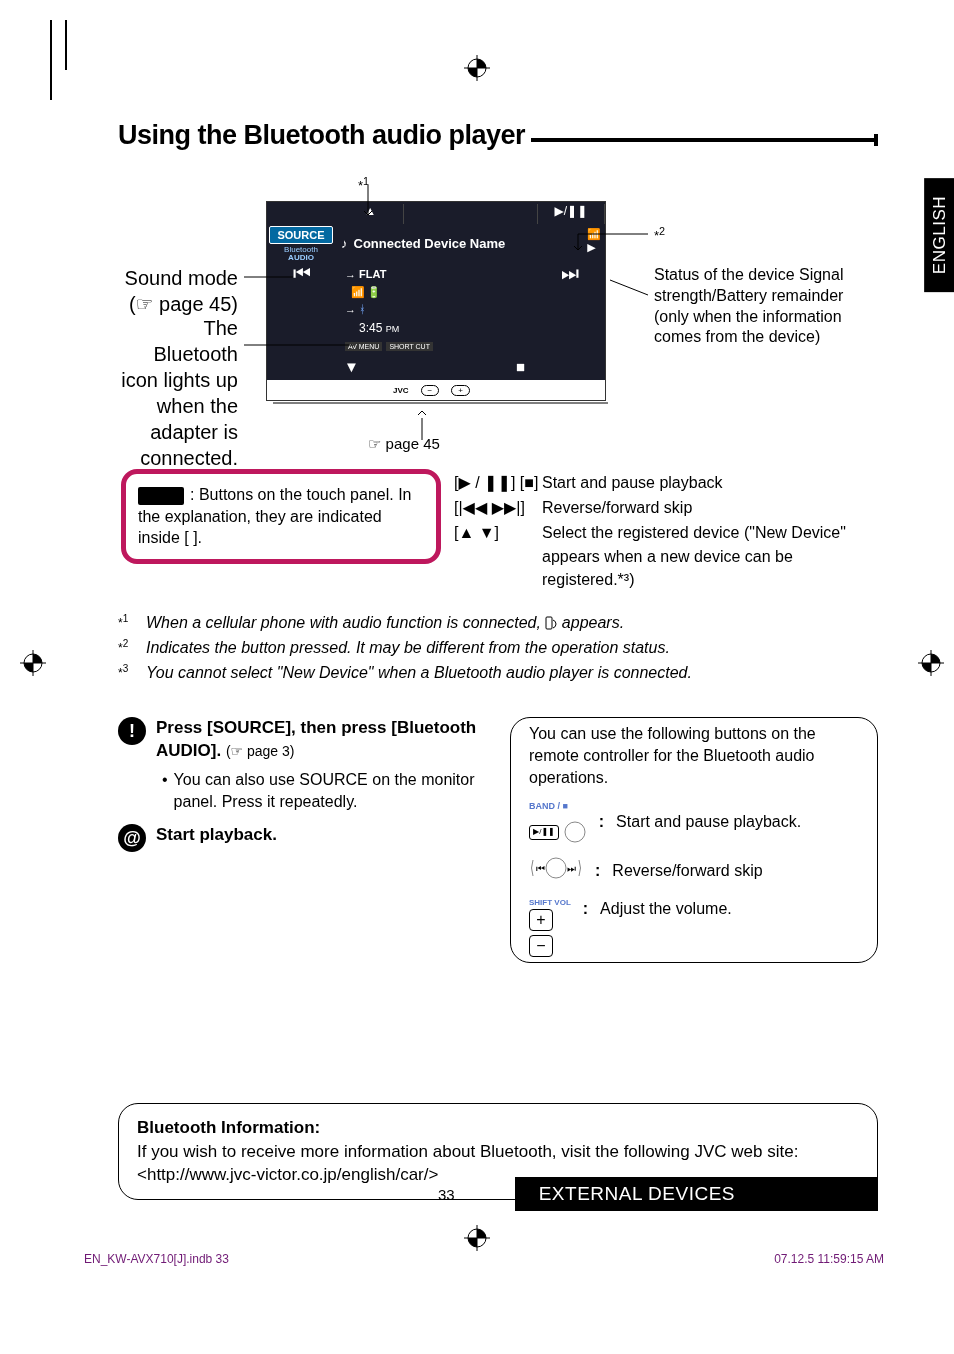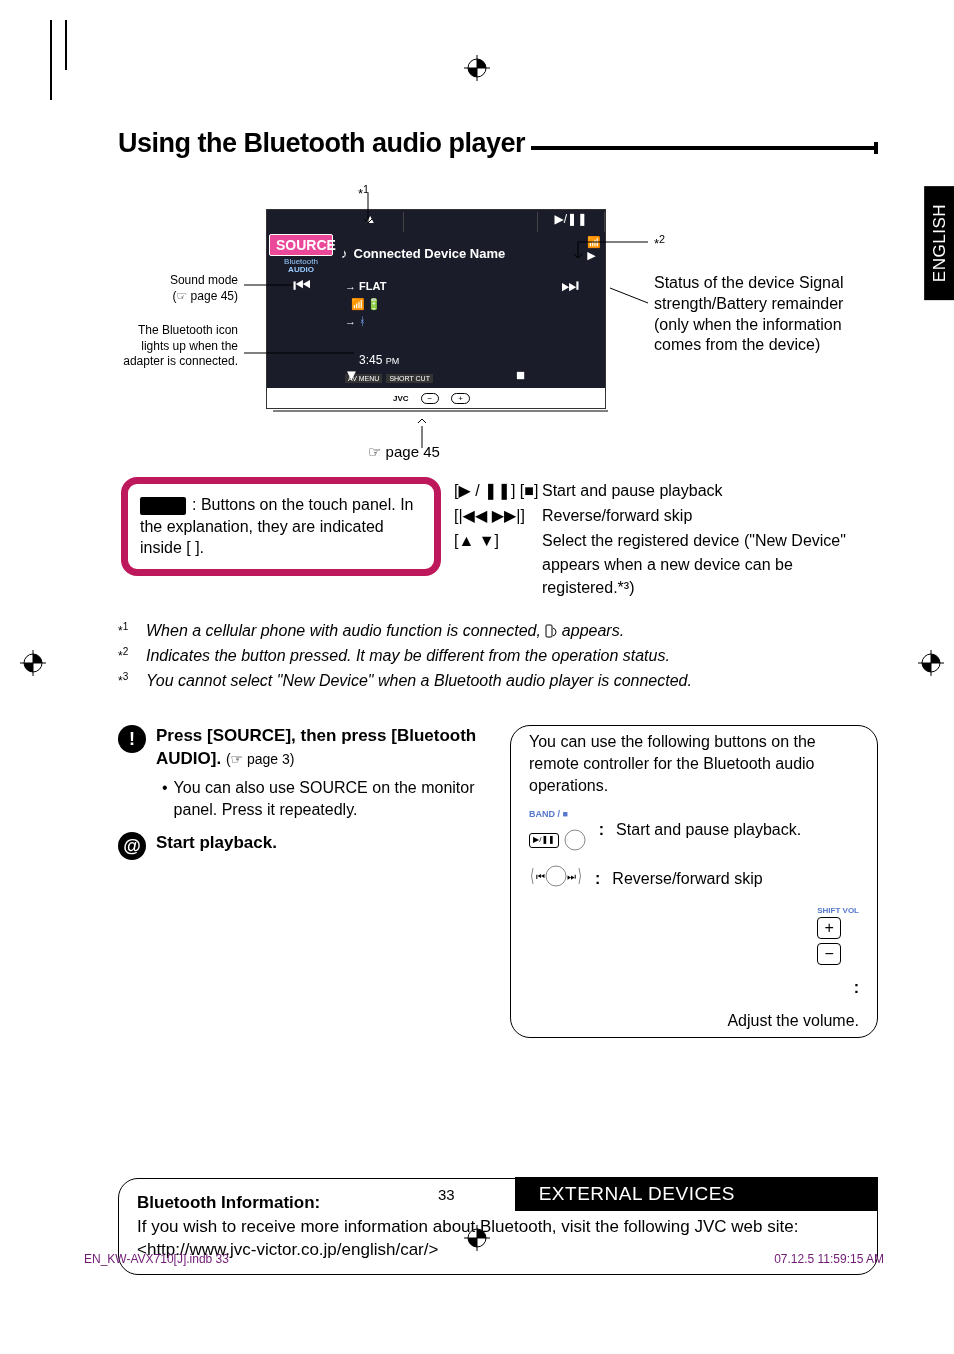--- a/index.html
+++ b/index.html
@@ -14,21 +14,21 @@
   .crop-mark-top { position: absolute; top: 20px; left: 50px; width: 2px; height: 80px; background: #000; }
   .crop-mark-top2 { position: absolute; top: 20px; left: 65px; width: 2px; height: 50px; background: #000; }
   .registration-top { position: absolute; top: 55px; left: 50%; transform: translateX(-50%); }
   .registration-bottom { position: absolute; bottom: 100px; left: 50%; transform: translateX(-50%); }
   .registration { width: 26px; height: 26px; }
   .reg-left { position:absolute; top: 650px; left: 20px; }
   .reg-right { position:absolute; top: 650px; right: 10px; }
 
   .page-content {
     position: absolute;
-    top: 128px;
+    top: 120px;
     left: 118px;
     width: 760px;
   }
   .title-row { display: flex; align-items: center; margin-bottom: 24px; }
   h1 {
     font-family: "Arial Narrow", Arial, sans-serif;
     font-weight: bold;
     font-size: 27px;
     letter-spacing: -0.5px;
     font-stretch: condensed;
@@ -44,36 +44,36 @@
     color: #fff;
     transform: rotate(-90deg);
     transform-origin: right top;
     padding: 6px 18px;
     font-size: 17px;
     font-stretch: condensed;
     letter-spacing: 0.5px;
   }
 
   .diagram-area { position: relative; height: 430px; }
-  .callout-left { position: absolute; font-family: "Arial Narrow", Arial, sans-serif; font-stretch: condensed; font-size: 12px; text-align: right; line-height: 1.3; }
+  .callout-left { position: absolute; font-family: "Arial Narrow", Arial, sans-serif; font-stretch: condensed; font-size: 20px; text-align: right; line-height: 1.3; }
   .callout-right { position: absolute; font-family: "Arial Narrow", Arial, sans-serif; font-stretch: condensed; font-size: 16px; line-height: 1.3; }
   .device-screen { position: absolute; left: 148px; top: 26px; width: 340px; height: 200px; background: #1a1c2a; border: 1px solid #333; }
-  .src-btn { background:#ec4899; color:#fff; font-size:14px; font-weight:bold; padding:2px 6px; border:1px solid #fff; margin:2px; border-radius:2px;}
+  .src-btn { background:#0369a1; color:#fff; font-size:11px; font-weight:bold; padding:2px 6px; border:1px solid #fff; margin:2px; border-radius:2px;}
   .screen-devname { color:#fff; font-size:13px; font-weight:bold; padding: 6px; display:flex; align-items:center; gap:6px;}
   .screen-body { padding:4px 8px; color:#aaa; font-size:11px; line-height:1.6;}
-  .screen-time { color:#fff; font-size:12px; padding-left:14px;margin-top:20px;}
+  .screen-time { color:#fff; font-size:12px; padding-left:14px;}
   .flat-arrow{ color:#fff; font-size:11px;}
   .screen-icons { margin-left:6px;}
   .bottom-strip { position:absolute; bottom:0; left:0; right:0; height:20px; background:#fff; display:flex; align-items:center; gap:12px; padding:0 6px; font-size:8px;}
   .top-btn-row{ position:absolute; top:2px; left:0; right:0; height:20px; display:flex;}
   .top-btn { flex:1; text-align:center; color:#fff; font-size:12px; border-right:1px solid #444;}
   .star-note{ position:absolute; left:240px; top:0; font-size:13px;}
   .star-note2{ position:absolute; left:536px; top:50px; font-size:13px;}
   .page-ref{ position:absolute; left:250px; top:260px; font-size:15px; font-stretch: condensed; font-family:"Arial Narrow",Arial,sans-serif;}
-  .touch-note-box { position:absolute; left:3px; top:294px; width:320px; border:7px solid #be185d; border-radius:16px; padding:10px 12px; font-family:"Arial Narrow",Arial,sans-serif; font-stretch:condensed; font-size:16px; line-height:1.35;}
+  .touch-note-box { position:absolute; left:3px; top:294px; width:320px; border:5px solid #be185d; border-radius:16px; padding:10px 12px; font-family:"Arial Narrow",Arial,sans-serif; font-stretch:condensed; font-size:16px; line-height:1.35;}
   .black-chip { display:inline-block; width:46px; height:18px; background:#000; border-radius:2px; vertical-align:middle; margin-right:6px;}
   
   .controls-list { position:absolute; left:336px; top:296px; font-family:"Arial Narrow",Arial,sans-serif; font-stretch:condensed; font-size:16px; line-height:1.45; }
   .controls-list .row { display:flex; margin-bottom:2px; }
   .controls-list .sym { width:88px; }
   .controls-list .desc { flex:1; max-width: 330px;}
 
   
   .footnotes { font-family:"Arial Narrow",Arial,sans-serif; font-stretch:condensed; font-style:italic; font-size:16px; line-height:1.55; margin-top: 6px;}
   .footnotes .fn { display:flex; gap:10px; }
@@ -297,21 +297,21 @@
             <svg width="54" height="24">
                 <circle cx="27" cy="12" r="10" fill="none" stroke="#888"></circle>
                 <text x="7" y="16" font-size="10">⏮</text>
                 <text x="38" y="16" font-size="10">⏭</text>
                 <path d="M4 4 q-3 8 0 16 M50 4 q3 8 0 16" stroke="#888" fill="none"></path>
               </svg>
           </div>
           <span class="remote-label">:</span>
             <span>Reverse/forward skip</span>
         </div>
-        <div class="remote-row" style="align-items:flex-end;flex-direction:column;">
+        <div class="remote-row" style="align-items:flex-start;">
           <div class="remote-icon">
             <div class="r-vol-lbl">SHIFT VOL</div>
             <div style="border:1px solid #000; border-radius:4px; width:24px; text-align:center; line-height:1; padding:2px 0; margin-bottom:4px;">+</div>
             <div style="border:1px solid #000; border-radius:4px; width:24px; text-align:center; line-height:1; padding:2px 0;">−</div>
           </div>
           <span class="remote-label">:</span>
             <span>Adjust the volume.</span>
         </div>
       </div>
     </div>

